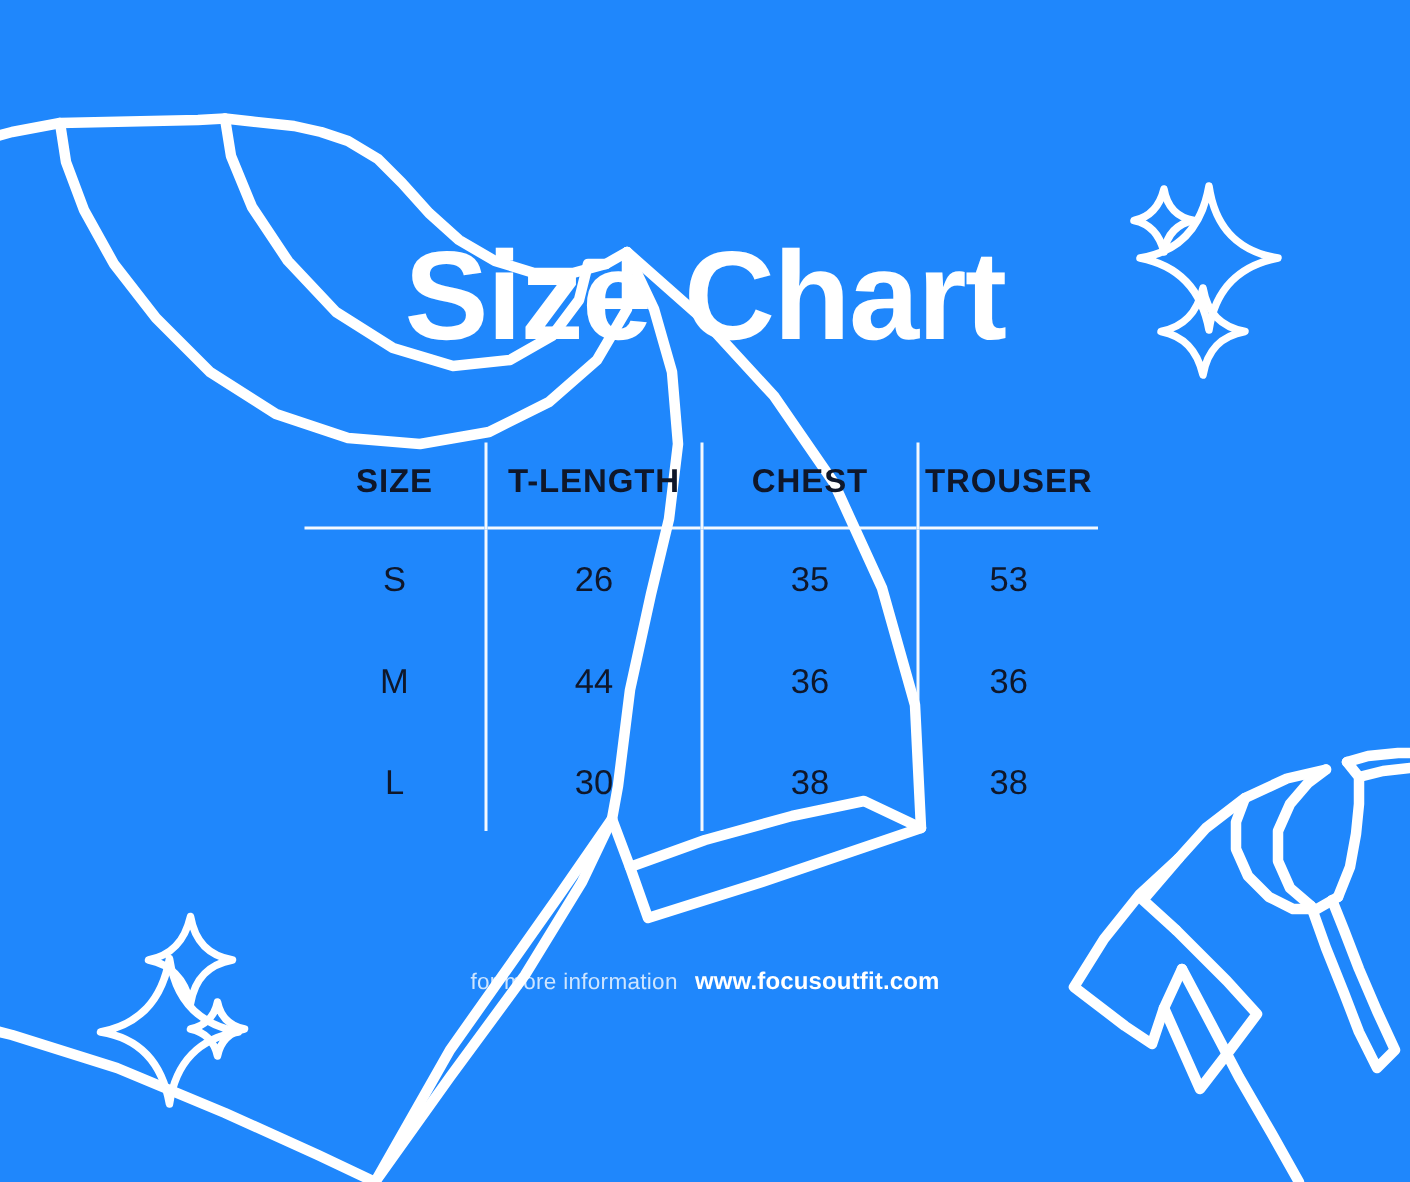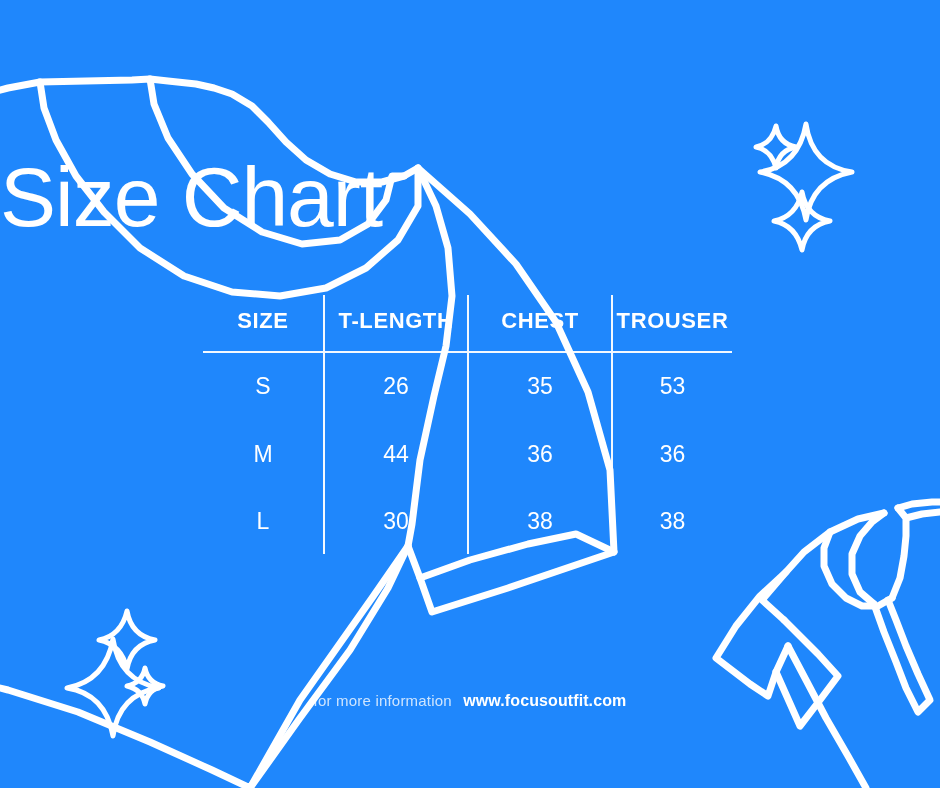--- a/index.html
+++ b/index.html
@@ -32,23 +32,24 @@
     color:#ffffff;
     font-size:45px;
     font-weight:bold;
     letter-spacing:1.5px;
     line-height:55px;
     white-space:nowrap;
   }
   .maintitle {
     position:absolute;
     left:0; right:0; top:148px;
+    text-align:center;
     color:#ffffff;
     font-size:84px;
-    font-weight:normal;
+    font-weight:bold;
     letter-spacing:-1px;
     line-height:98px;
     white-space:nowrap;
   }
 
   
   .table-wrap {
     position:absolute;
     left:203px; top:295px;
     width:529px; height:325px;
@@ -57,21 +58,21 @@
     width:529px;
     border-collapse:collapse;
     table-layout:fixed;
   }
   table.sizes col.c0 { width:121px; }
   table.sizes col.c1 { width:144px; }
   table.sizes col.c2 { width:144px; }
   table.sizes col.c3 { width:120px; }
 
   table.sizes th, table.sizes td {
-    color:#ffffff;
+    color:#0f172a;
     text-align:center;
     border-left:2px solid rgba(255,255,255,0.95);
     vertical-align:middle;
   }
   table.sizes th:first-child,
   table.sizes td:first-child {
     border-left:none;
   }
   table.sizes thead th {
     font-size:22px;
@@ -88,21 +89,21 @@
     font-weight:normal;
     height:68px;
   }
   table.sizes tbody tr:last-child td {
     height:66px;
   }
 
   
   .footer {
     position:absolute;
-    left:0; right:0; top:692px;
+    left:0; right:0; top:646px;
     text-align:center;
     white-space:nowrap;
   }
   .footer .soft {
     color:rgba(255,255,255,0.78);
     font-size:15px;
     font-weight:normal;
     letter-spacing:0.2px;
   }
   .footer .strong {

